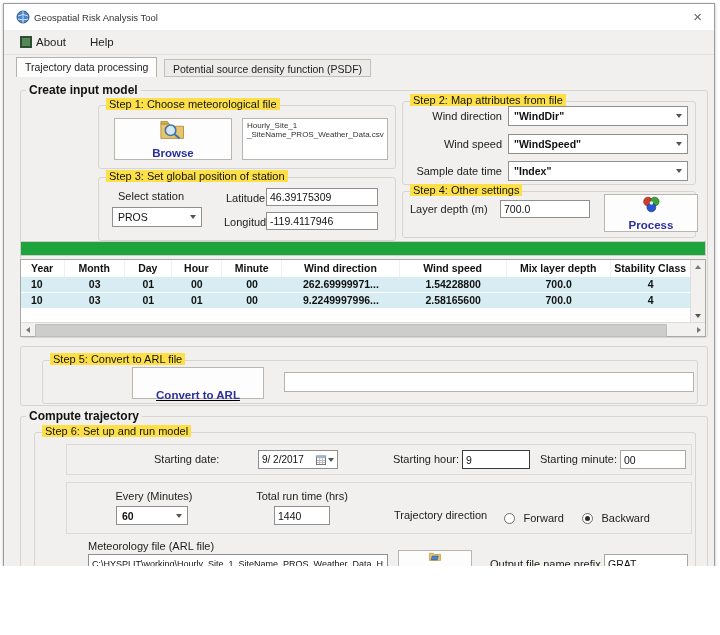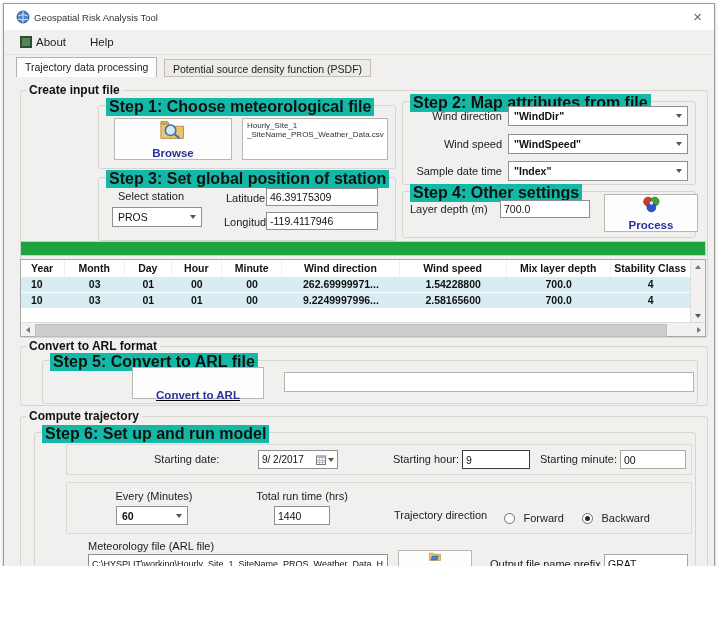--- a/index.html
+++ b/index.html
@@ -2,21 +2,21 @@
 <html><head>
 <meta charset="utf-8">
 <style>
   html,body{margin:0;padding:0;background:#fff;font-family:"Liberation Sans",sans-serif;}
   #canvas{width:720px;height:566px;position:relative;background:#fff;}
   #window{position:absolute;left:3px;top:3px;width:710px;height:626px;background:#f1f0ee;
           border:1px solid #9b9b9b;box-shadow:0 1px 3px rgba(0,0,0,.25);}
   .abs{position:absolute;}
   .lbl{font-size:11px;color:#1c1c1c;white-space:nowrap;}
   .group{position:absolute;border:1px solid #d7d5d0;border-radius:3px;}
-  .group-label{position:absolute;font-size:16px;font-weight:bold;color:#111;background:#14b8a6;padding:0 3px;white-space:nowrap;}
+  .group-label{position:absolute;font-size:11px;font-weight:normal;color:#111;background:#fde047;padding:0 3px;white-space:nowrap;}
   .section-label{position:absolute;font-size:12px;font-weight:bold;color:#111;background:#f1f0ee;padding:0 3px;white-space:nowrap;}
   .input{position:absolute;background:#fff;border:1px solid #8f8f8f;font-family:"Liberation Sans",sans-serif;
          font-size:10.5px;color:#111;padding:0 3px;box-sizing:border-box;}
   .combo{position:absolute;background:#fff;border:1px solid #8f8f8f;display:flex;align-items:center;
          padding:0 5px;box-sizing:border-box;font-size:10.5px;color:#111;cursor:default;}
   .combo .cval{flex:1;overflow:hidden;white-space:nowrap;}
   .tri-down{width:0;height:0;border-left:3.5px solid transparent;border-right:3.5px solid transparent;border-top:4.5px solid #555;}
   .tri-up-s{width:0;height:0;border-left:3.5px solid transparent;border-right:3.5px solid transparent;border-bottom:4.5px solid #777;}
   .tri-left-s{width:0;height:0;border-top:3.5px solid transparent;border-bottom:3.5px solid transparent;border-right:4.5px solid #777;}
   .tri-right-s{width:0;height:0;border-top:3.5px solid transparent;border-bottom:3.5px solid transparent;border-left:4.5px solid #777;}
@@ -76,21 +76,21 @@
     <rect x="2" y="2" width="8" height="8" fill="#57855a"></rect>
   </svg>
   <span class="menu-item" style="left:32px;">About</span>
   <span class="menu-item" style="left:86px;">Help</span>
   <div id="menubar-line"></div>
 
   <div class="tab" id="tab-active">Trajectory data processing</div>
   <div class="tab" id="tab-inactive">Potential source density function (PSDF)</div>
 
   <div class="group" style="left:16px;top:86px;width:686px;height:246px;"></div>
-  <span class="section-label" style="left:22px;top:79px;">Create input file</span>
+  <span class="section-label" style="left:22px;top:79px;">Create input model</span>
 
   <div class="group" style="left:94px;top:101px;width:296px;height:62px;"></div>
   <span class="group-label" style="left:102px;top:94px;">Step 1: Choose meteorological file</span>
   <div class="btn" style="left:110px;top:114px;width:118px;height:42px;">
     <svg width="34" height="26" viewBox="0 0 34 26">
       <path d="M2 6 L12 6 L14 9 L30 9 L30 24 L2 24 Z" fill="#e9c46a" stroke="#a8853a"></path>
       <path d="M2 6 L2 3 L10 3 L12 6 Z" fill="#d9b254" stroke="#a8853a"></path>
       <circle cx="14" cy="14" r="6.5" fill="#d6e8f5" stroke="#3f74ad" stroke-width="2"></circle>
       <line x1="19" y1="19" x2="25" y2="24" stroke="#3f74ad" stroke-width="2.5"></line>
     </svg>
@@ -196,21 +196,20 @@
             <span class="tri-left-s"></span>
           </div>
       <div class="hs-thumb"></div>
       <div class="hs-btn" style="right:0;">
             <span class="tri-right-s"></span>
           </div>
     </div>
   </div>
 
   <div class="group" style="left:16px;top:342px;width:686px;height:58px;"></div>
-  <span class="section-label" style="left:22px;top:335px;">Convert to ARL format</span>
   <div class="group" style="left:38px;top:356px;width:654px;height:42px;"></div>
   <span class="group-label" style="left:46px;top:349px;">Step 5: Convert to ARL file</span>
   <div class="btn" style="left:128px;top:363px;width:132px;height:32px;gap:23px;text-decoration:underline;">
     <svg width="22" height="22" viewBox="0 0 22 22">
       <path d="M11 2 A9 9 0 0 1 19.5 8.5" fill="none" stroke="#d43a2a" stroke-width="4"></path>
       <path d="M19.5 13.5 A9 9 0 0 1 7 19.2" fill="none" stroke="#2a55cc" stroke-width="4"></path>
       <path d="M3.2 16 A9 9 0 0 1 6.5 3.2" fill="none" stroke="#2a9a3a" stroke-width="4"></path>
     </svg>
     <span class="btn-text">Convert to ARL</span>
   </div>

